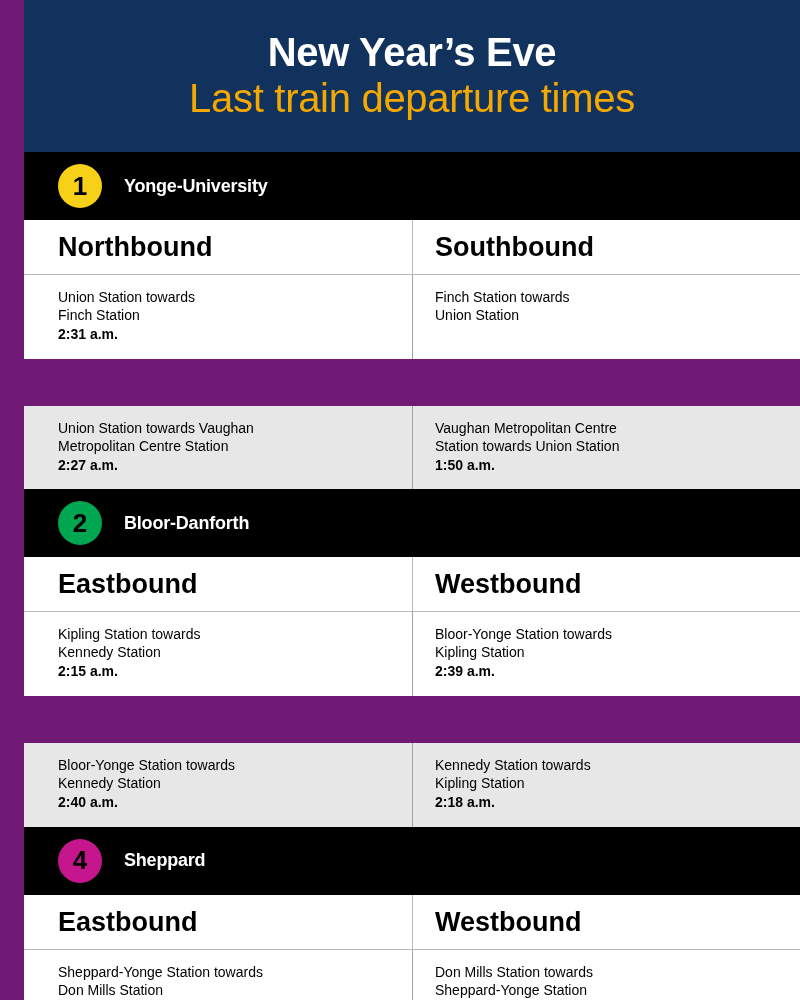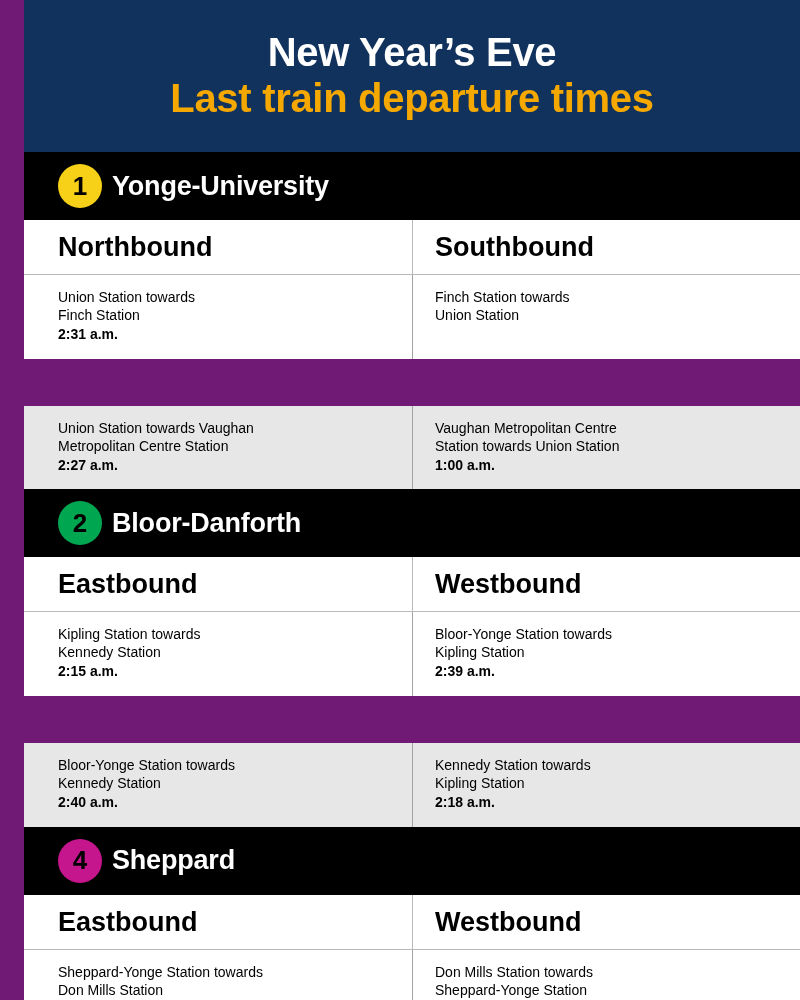--- a/index.html
+++ b/index.html
@@ -34,21 +34,21 @@
   .header .line1 {
     color: #ffffff;
     font-size: 40px;
     font-weight: bold;
     line-height: 1.15;
     letter-spacing: -0.3px;
   }
   .header .line2 {
     color: #f5a800;
     font-size: 40px;
-    font-weight: bold;
+    font-weight: normal;
     line-height: 1.15;
     letter-spacing: -0.3px;
   }
 
   
   .line-header {
     background: #000000;
     display: flex;
     align-items: center;
     padding: 11px 0 11px 34px;
@@ -61,23 +61,23 @@
     display: flex;
     align-items: center;
     justify-content: center;
     font-size: 26px;
     font-weight: bold;
     color: #000000;
     flex: 0 0 auto;
   }
   .line-name {
     color: #ffffff;
-    font-size: 27px;
-    font-weight: bold;
-    margin-left: 10px;
+    font-size: 18px;
+    font-weight: bold;
+    margin-left: 22px;
     letter-spacing: -0.2px;
   }
 
   
   .dir-row {
     display: flex;
     border-bottom: 1px solid #b9b9b9;
     background: #ffffff;
   }
   .dir-cell {
@@ -148,21 +148,21 @@
             <span class="desc">Finch Station towards<br>Union Station</span>
           </div>
         </div>
         <div class="data-row shaded">
           <div class="data-cell">
             <span class="desc">Union Station towards Vaughan<br>Metropolitan Centre Station</span>
             <span class="time">2:27 a.m.</span>
           </div>
           <div class="data-cell second">
             <span class="desc">Vaughan Metropolitan Centre<br>Station towards Union Station</span>
-            <span class="time">1:00 a.m.</span>
+            <span class="time">1:50 a.m.</span>
           </div>
         </div>
       </div>
       <div class="section">
         <div class="line-header">
           <div class="line-badge" style="background: rgb(0, 166, 80);">2</div>
           <div class="line-name">Bloor-Danforth</div>
         </div>
         <div class="dir-row">
           <div class="dir-cell">Eastbound</div>

